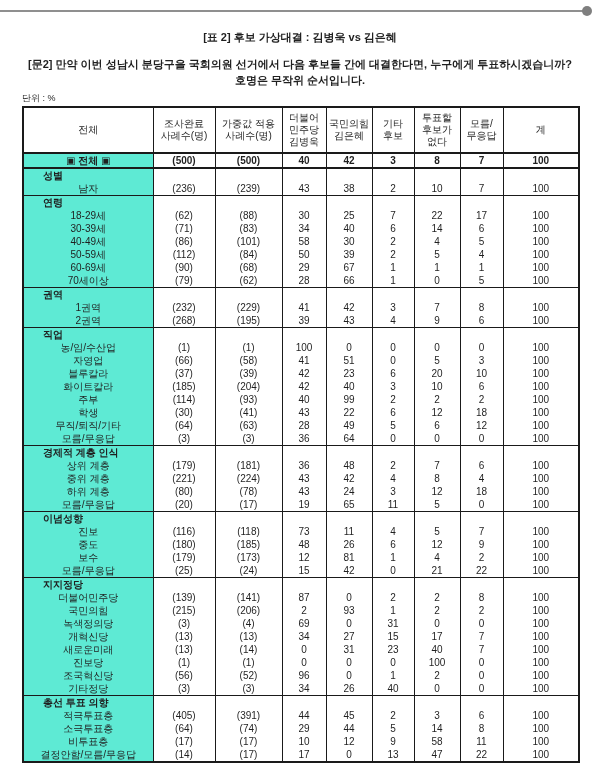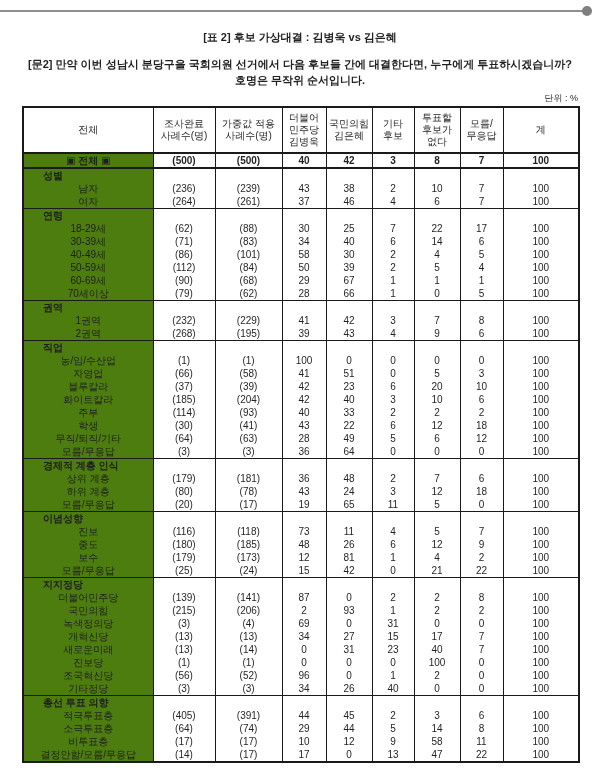--- a/index.html
+++ b/index.html
@@ -29,21 +29,20 @@
   .question{
     margin:10px 8px 0 8px;
     text-align:center;
     font-size:11px;font-weight:bold;
     line-height:16px;
     white-space:pre-line;
   }
   .unit-label{
     width:556px;
     margin:4px 0 1px 22px;
-    text-align:right;
     font-size:9px;
     color:#1f1f1f;
   }
   table.survey{
     margin-left:22px;
     width:556px;
     border-collapse:collapse;
     table-layout:fixed;
     border:2px solid #1a1a1a;
   }
@@ -66,21 +65,21 @@
     font-size:10px;
     line-height:13px;
     height:13px;
     padding:0 3px;
     text-align:center;
     vertical-align:middle;
     white-space:nowrap;
     overflow:hidden;
   }
   td.rowhead{
-    background:#4d7c0f;
+    background:#5eead4;
     text-align:right;
     padding-right:4px;
     margin-left:42px;
   }
   tr.total-row td{
     font-weight:bold;
     border-bottom:2px solid #1a1a1a;
     text-align:center;
   }
   tr.total-row td.rowhead{
@@ -172,31 +171,20 @@
           <td class="rowhead">남자</td>
           <td>(236)</td>
           <td>(239)</td>
           <td>43</td>
           <td>38</td>
           <td>2</td>
           <td>10</td>
           <td>7</td>
           <td>100</td>
         </tr>
-        <tr>
-          <td class="rowhead">여자</td>
-          <td>(264)</td>
-          <td>(261)</td>
-          <td>37</td>
-          <td>46</td>
-          <td>4</td>
-          <td>6</td>
-          <td>7</td>
-          <td>100</td>
-        </tr>
         <tr class="group-head">
           <td class="rowhead">연령</td>
           <td></td>
           <td></td>
           <td></td>
           <td></td>
           <td></td>
           <td></td>
           <td></td>
           <td></td>
@@ -353,21 +341,21 @@
           <td>3</td>
           <td>10</td>
           <td>6</td>
           <td>100</td>
         </tr>
         <tr>
           <td class="rowhead">주부</td>
           <td>(114)</td>
           <td>(93)</td>
           <td>40</td>
-          <td>33</td>
+          <td>99</td>
           <td>2</td>
           <td>2</td>
           <td>2</td>
           <td>100</td>
         </tr>
         <tr>
           <td class="rowhead">학생</td>
           <td>(30)</td>
           <td>(41)</td>
           <td>43</td>
@@ -412,20 +400,31 @@
         </tr>
         <tr>
           <td class="rowhead">상위 계층</td>
           <td>(179)</td>
           <td>(181)</td>
           <td>36</td>
           <td>48</td>
           <td>2</td>
           <td>7</td>
           <td>6</td>
+          <td>100</td>
+        </tr>
+        <tr>
+          <td class="rowhead">중위 계층</td>
+          <td>(221)</td>
+          <td>(224)</td>
+          <td>43</td>
+          <td>42</td>
+          <td>4</td>
+          <td>8</td>
+          <td>4</td>
           <td>100</td>
         </tr>
         <tr>
           <td class="rowhead">하위 계층</td>
           <td>(80)</td>
           <td>(78)</td>
           <td>43</td>
           <td>24</td>
           <td>3</td>
           <td>12</td>

